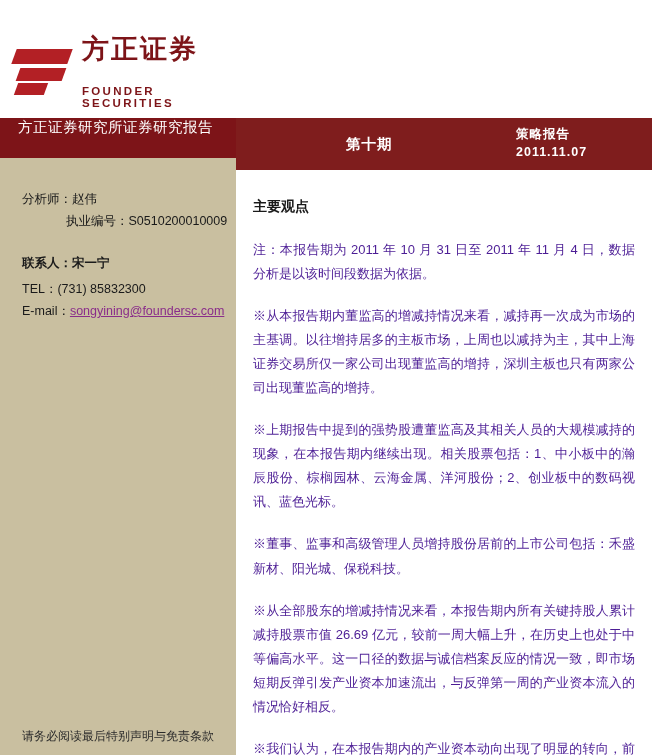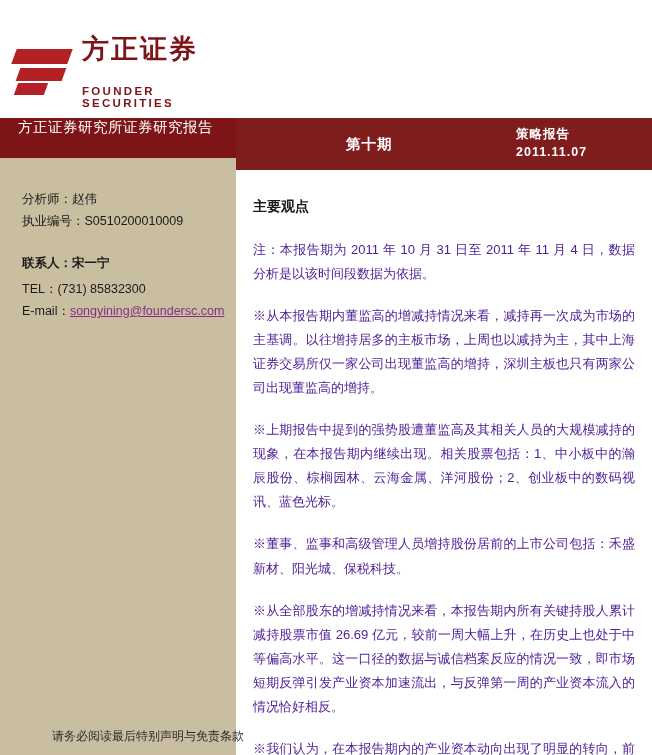--- a/index.html
+++ b/index.html
@@ -98,36 +98,35 @@
     background: #c9bfa0;
   }
   .lp-line {
     position: absolute;
     left: 22px;
     font-size: 12.5px;
     color: #1a1a1a;
     white-space: nowrap;
   }
   #analyst-line  { top: 33px; }
-  #license-line  { top: 55px; }
+  #license-line  { top: 55px; margin-left: 44px; }
   #contact-line  { top: 97px; font-weight: bold; }
   #tel-line      { top: 123px; }
   #email-line    { top: 145px; }
   #email-line .email-addr {
     color: #8a2d8a;
     text-decoration: underline;
   }
   #disclaimer {
     position: absolute;
     left: 0; bottom: 10px;
     width: 236px;
-    text-align: right;
+    text-align: center;
     font-size: 12px;
     color: #2a2a2a;
-    margin-left: 8px;
   }
 
   
   #right-col {
     position: absolute;
     left: 236px; top: 0;
     width: 416px; height: 755px;
   }
   #title-band {
     position: absolute;

